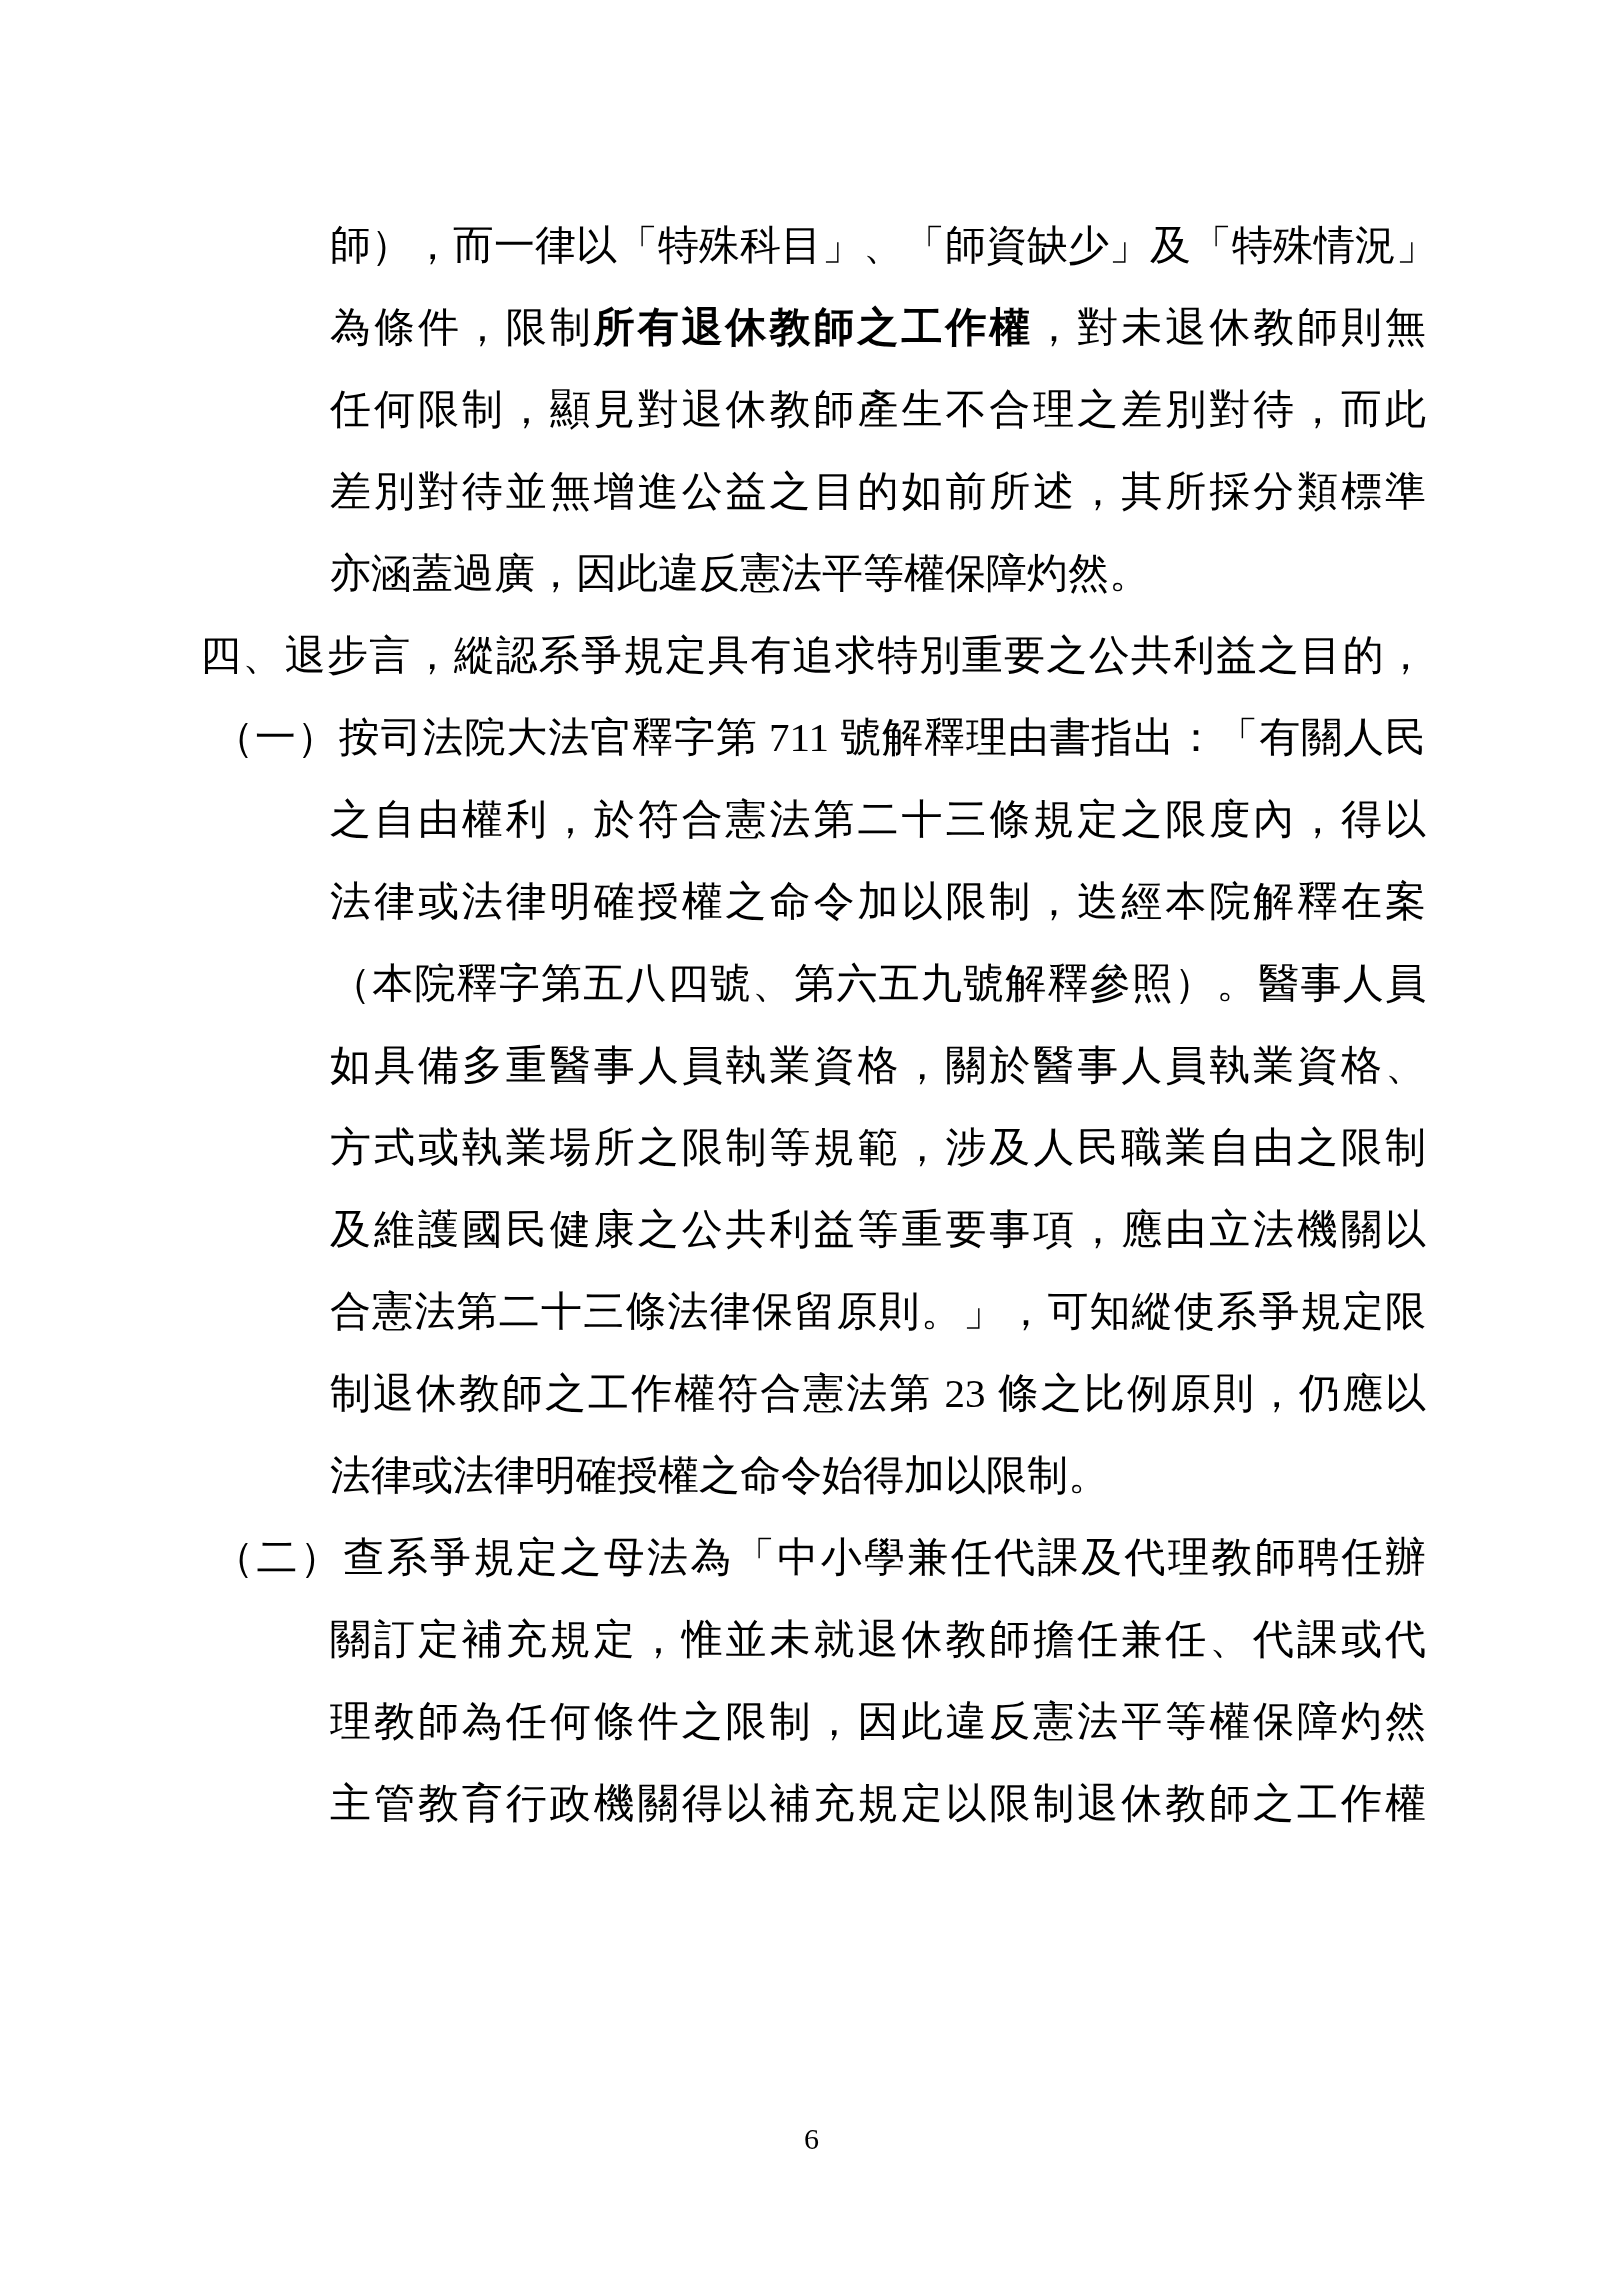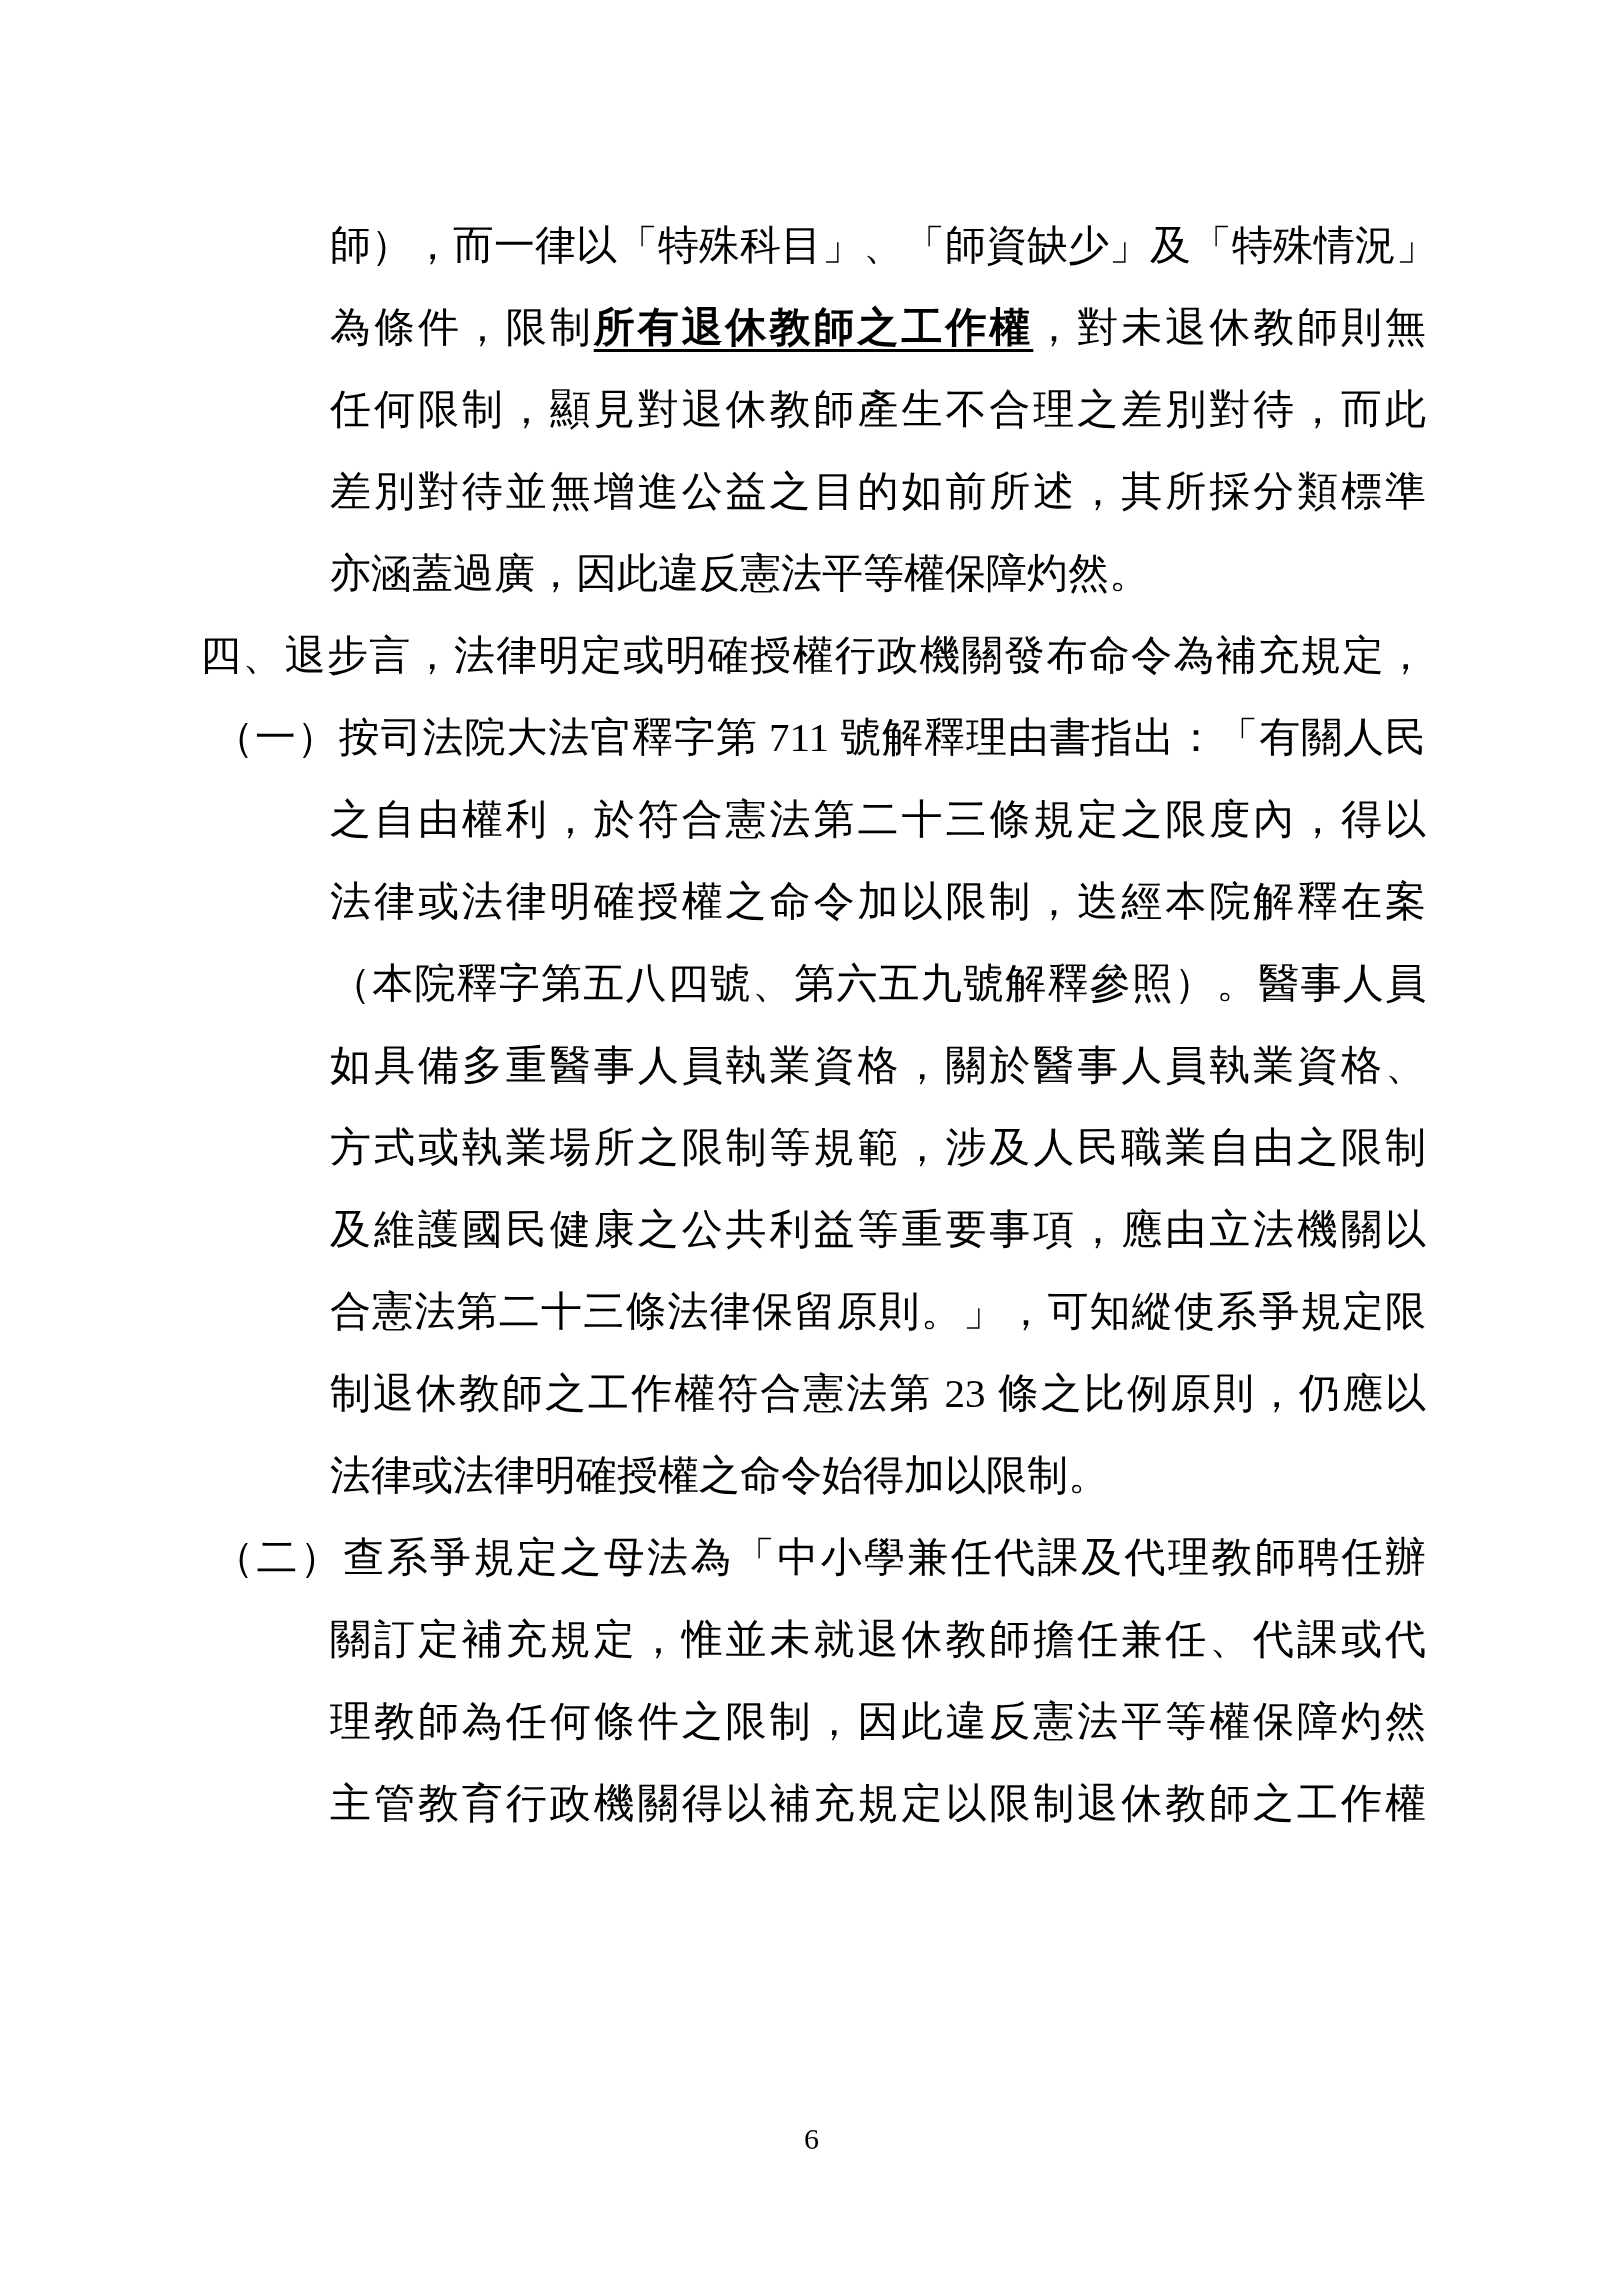--- a/index.html
+++ b/index.html
@@ -28,21 +28,20 @@
     text-align: justify;
     white-space: nowrap;
   }
   .jl { text-align-last: justify; }
   .ind-body { padding-left: 330px; }   
   .ind-h1   { padding-left: 200px; }   
   .ind-h1c  { padding-left: 286px; }   
   .ind-sub  { padding-left: 213px; }   
   .emph {
     font-weight: 700;
-    text-decoration: underline;
     text-decoration-thickness: 3.3px;
     text-underline-offset: 7.9px;
   }
   .page-number {
     position: absolute;
     top: 2119px;
     left: 0;
     width: 100%;
     text-align: center;
     font-size: 30px;
@@ -53,21 +52,21 @@
 </head>
 <body>
 
 <div class="page">
   <div class="content">
     <p class="line ind-body jl">師），而一律以「特殊科目」、「師資缺少」及「特殊情況」</p>
     <p class="line ind-body jl"><span>為條件，限制</span><span class="emph">所有退休教師之工作權</span><span>，對未退休教師則無</span></p>
     <p class="line ind-body jl">任何限制，顯見對退休教師產生不合理之差別對待，而此</p>
     <p class="line ind-body jl">差別對待並無增進公益之目的如前所述，其所採分類標準</p>
     <p class="line ind-body">亦涵蓋過廣，因此違反憲法平等權保障灼然。</p>
-    <p class="line ind-h1 jl">四、退步言，法律明定或明確授權行政機關發布命令為補充規定，</p>
+    <p class="line ind-h1 jl">四、退步言，縱認系爭規定具有追求特別重要之公共利益之目的，</p>
     <p class="line ind-sub jl">（一）按司法院大法官釋字第 711 號解釋理由書指出：「有關人民</p>
     <p class="line ind-body jl">之自由權利，於符合憲法第二十三條規定之限度內，得以</p>
     <p class="line ind-body jl">法律或法律明確授權之命令加以限制，迭經本院解釋在案</p>
     <p class="line ind-body jl">（本院釋字第五八四號、第六五九號解釋參照）。醫事人員</p>
     <p class="line ind-body jl">如具備多重醫事人員執業資格，關於醫事人員執業資格、</p>
     <p class="line ind-body jl">方式或執業場所之限制等規範，涉及人民職業自由之限制</p>
     <p class="line ind-body jl">及維護國民健康之公共利益等重要事項，應由立法機關以</p>
     <p class="line ind-body jl">合憲法第二十三條法律保留原則。」，可知縱使系爭規定限</p>
     <p class="line ind-body jl">制退休教師之工作權符合憲法第 23 條之比例原則，仍應以</p>
     <p class="line ind-body">法律或法律明確授權之命令始得加以限制。</p>

